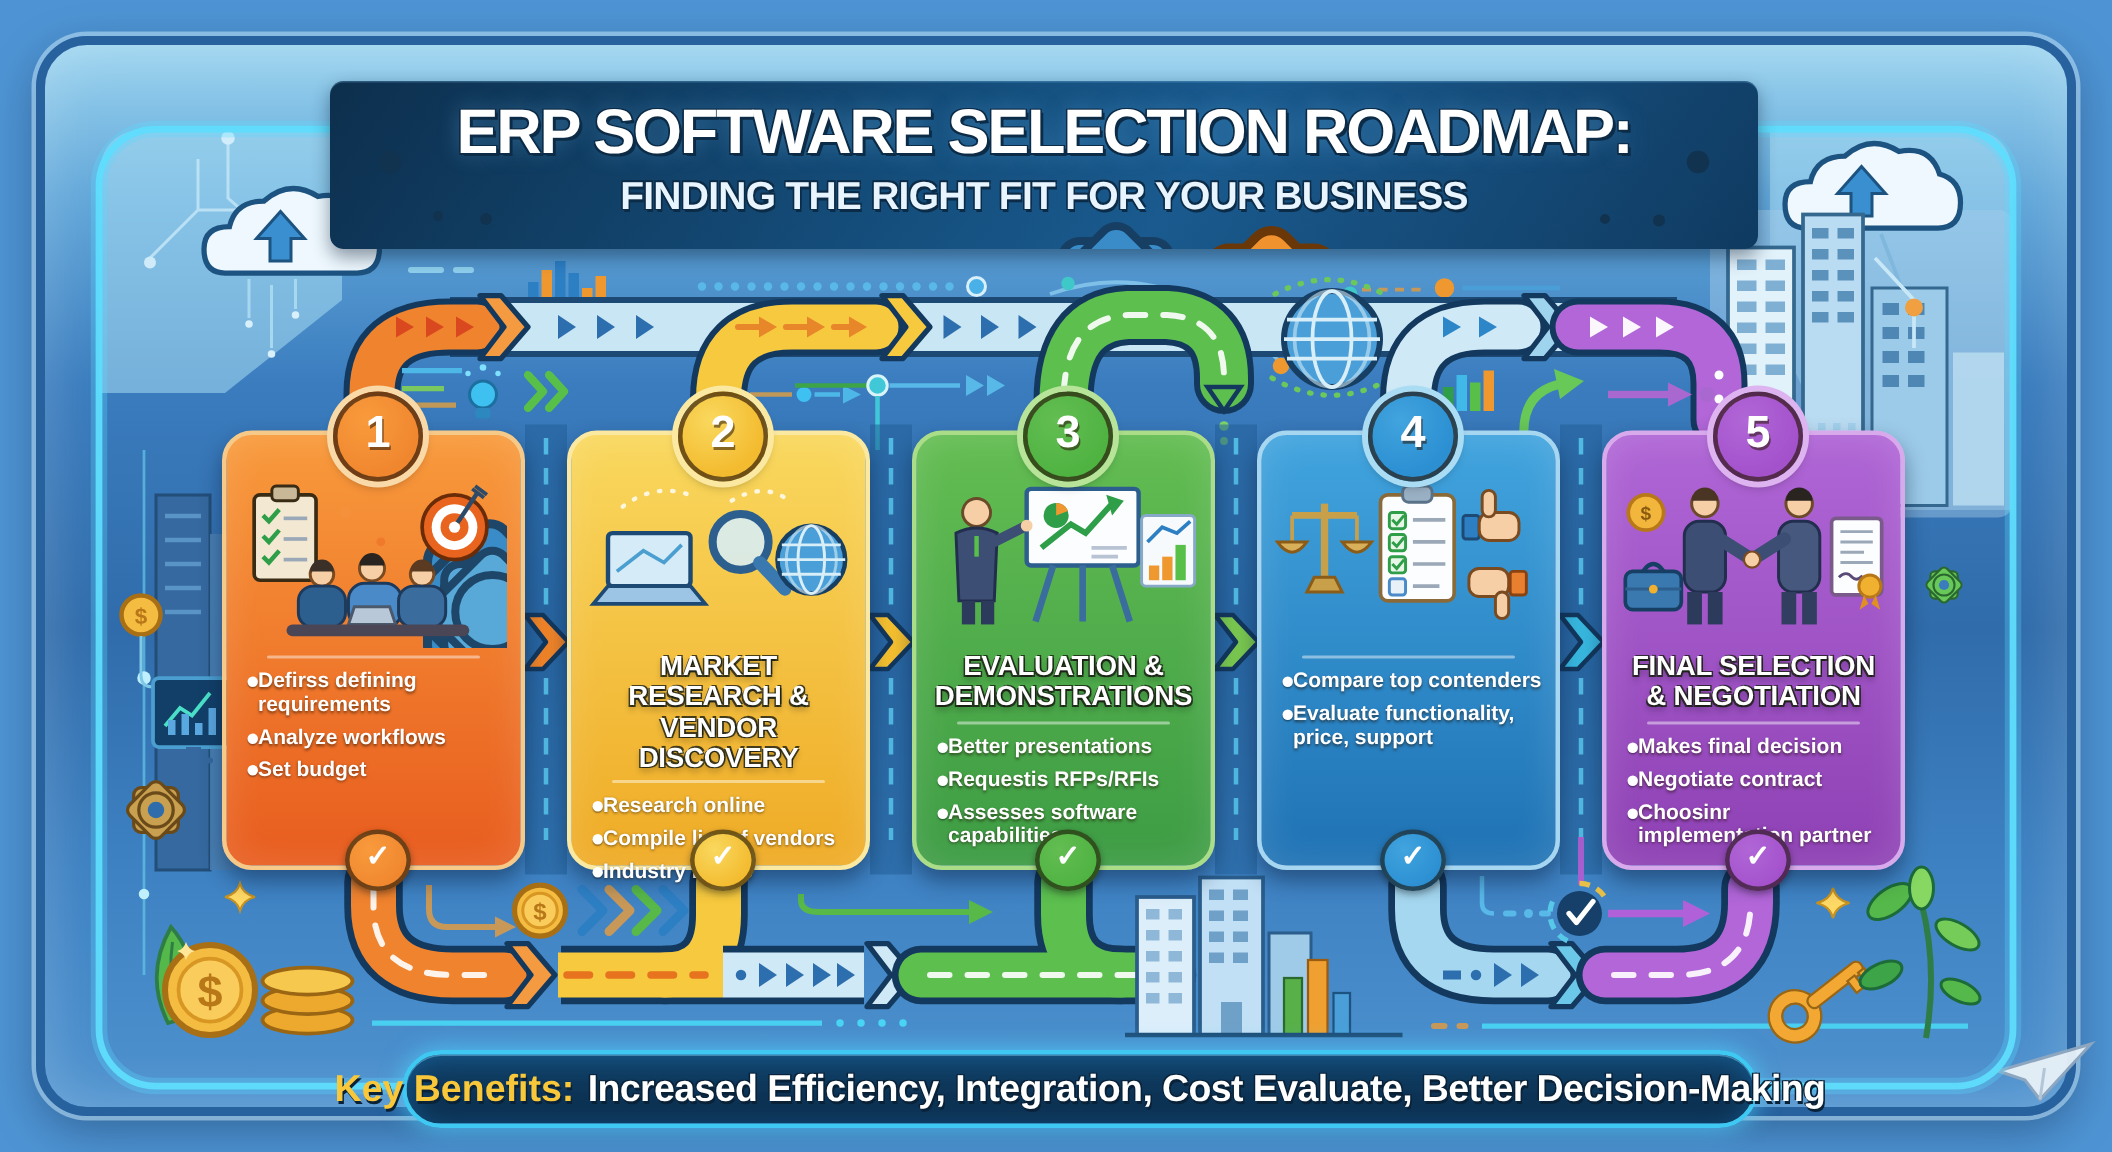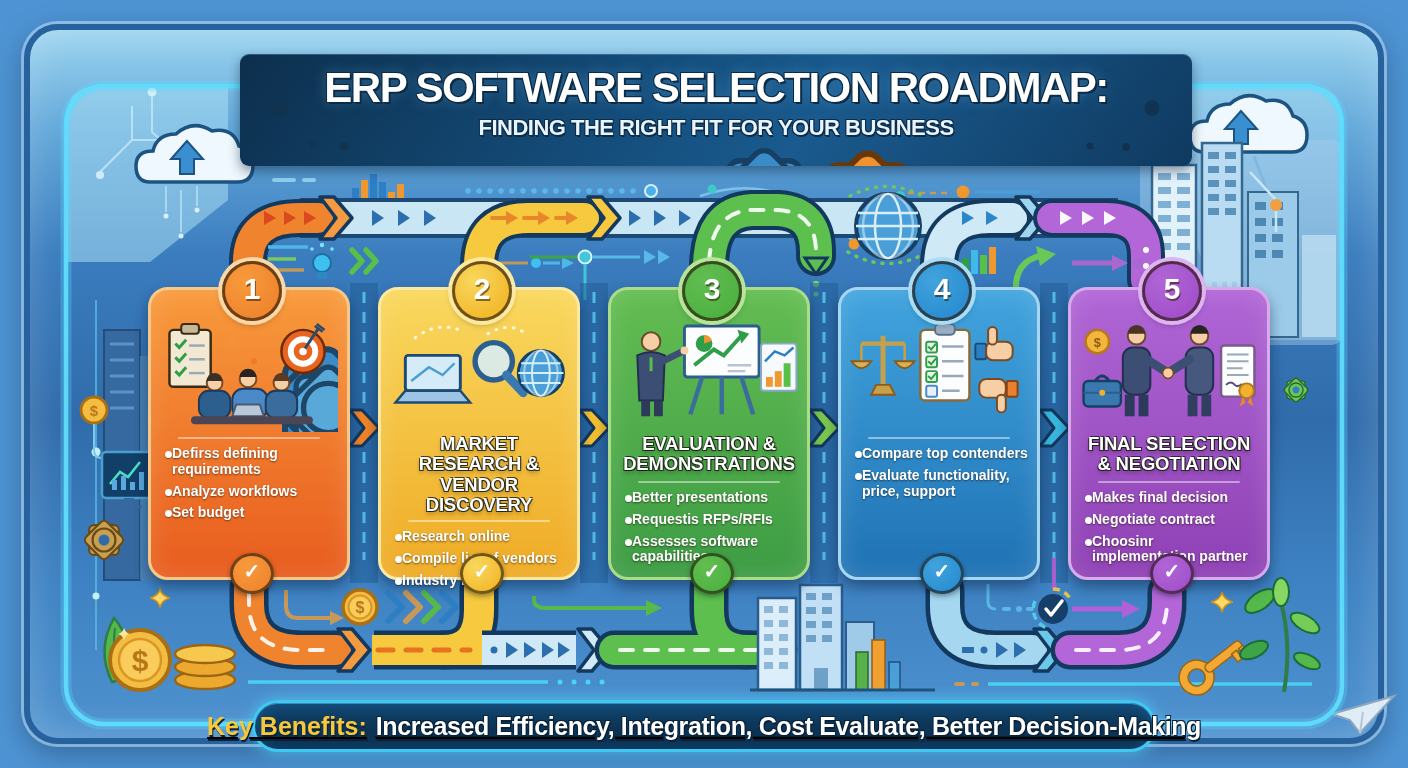--- a/index.html
+++ b/index.html
@@ -3,27 +3,27 @@
 <meta charset="utf-8">
 <style>
   html,body{margin:0;padding:0;background:#3c7cba;font-family:"Liberation Sans",sans-serif;}
   .stage{position:relative;width:1408px;height:768px;overflow:hidden;background:#4e94d4;}
   .frame{position:absolute;left:24px;top:24px;right:24px;bottom:24px;border-radius:34px;
     border:6px solid #27619e;
     background:linear-gradient(180deg,#9cd4ef 0%,#63a8da 14%,#3a7cbe 32%,#306cab 55%,#3e82c3 78%,#4e92cf 100%);
     box-shadow:inset 0 0 40px rgba(255,255,255,.22), 0 0 0 3px rgba(205,238,255,.5), 0 10px 30px rgba(0,20,50,.35);}
   svg.bg{position:absolute;left:0;top:0;width:1408px;height:768px;}
   
-  .banner{position:absolute;left:240px;top:54px;width:952px;height:112px;border-radius:9px;
+  .banner{position:absolute;left:220px;top:54px;width:952px;height:112px;border-radius:9px;
     background:linear-gradient(125deg,#0d2f4d 0%,#15507f 45%,#1a5a8e 60%,#0f3a60 100%);
     box-shadow:0 5px 12px rgba(8,28,52,.45), inset 0 1px 0 rgba(140,210,255,.25);
     text-align:center;color:#fff;}
   .banner .t1{margin-top:10px;font-size:42px;font-weight:bold;letter-spacing:-1.5px;
     text-shadow:2px 2px 0 #0c2b46,-1px -1px 0 #0c2b46,1px -1px 0 #0c2b46,-1px 1px 0 #0c2b46,0 0 14px rgba(120,200,255,.35);}
-  .banner .t2{margin-top:3px;font-size:22px;font-weight:bold;letter-spacing:-0.5px;color:#e8f4fe;
+  .banner .t2{margin-top:3px;font-size:26px;font-weight:bold;letter-spacing:-0.5px;color:#e8f4fe;
     text-shadow:1px 2px 0 #0c2b46,-1px -1px 0 #0c2b46,1px -1px 0 #0c2b46,-1px 1px 0 #0c2b46;}
   .banner svg{position:absolute;left:0;top:0;width:952px;height:112px;pointer-events:none;}
   
   .card{position:absolute;top:287px;width:202px;height:293px;border-radius:20px;border:3.5px solid var(--bd);
     background:linear-gradient(180deg,var(--g1),var(--g2));
     box-shadow:0 7px 14px rgba(8,26,56,.45), inset 0 0 26px rgba(255,255,255,.14);box-sizing:border-box;}
   .c1{left:148px;--g1:#f89a3c;--g2:#e85c1e;--bd:#f7c988;--bg1:#f0872f;--ring:#f9d9a8;}
   .c2{left:378px;--g1:#f9d85e;--g2:#efab26;--bd:#fbe9a2;--bg1:#f3bb2f;--ring:#fbe9a2;}
   .c3{left:608px;--g1:#63bd52;--g2:#3d9c44;--bd:#abdc88;--bg1:#4fb342;--ring:#b8e49a;}
   .c4{left:838px;--g1:#41a4de;--g2:#1f72b4;--bd:#a6d6f0;--bg1:#2b8fd2;--ring:#aadcf4;}
@@ -40,24 +40,24 @@
   .divider{width:72%;height:2px;margin:5px auto 7px;border-radius:2px;background:rgba(255,255,255,.45);}
   ul.bullets{margin:0;padding:0 8px 0 14px;list-style:none;}
   ul.bullets li{display:flex;gap:0;margin-bottom:6px;}
   ul.bullets .dot{flex:0 0 auto;width:7px;height:7px;margin-top:5px;border-radius:50%;background:#fff;box-shadow:0 1px 1px rgba(0,0,0,.4);}
   ul.bullets span.bt{font-size:14px;line-height:1.13;font-weight:bold;color:#fff;text-shadow:0 1px 2px rgba(30,15,0,.6);}
   .check{position:absolute;bottom:-17px;left:calc(50% - 19px);width:38px;height:35px;border-radius:50%;
     background:radial-gradient(circle at 35% 30%, var(--g1), var(--bg1) 75%);
     border:3px solid rgba(25,15,5,.6);color:#fff;font-size:20px;font-weight:bold;text-align:center;line-height:30px;
     box-shadow:0 2px 5px rgba(0,0,0,.35);}
   
-  .benefits{position:absolute;left:252px;top:700px;width:904px;height:52px;border-radius:27px;
+  .benefits{position:absolute;left:268px;top:700px;width:904px;height:52px;border-radius:27px;
     background:linear-gradient(180deg,#11436b,#0a2946);border:3px solid #3fc8f2;box-sizing:border-box;
     box-shadow:0 0 16px rgba(80,215,255,.75), inset 0 1px 0 rgba(140,225,255,.4), inset 0 0 18px rgba(30,120,190,.5);
-    display:flex;align-items:center;justify-content:center;gap:9px;white-space:nowrap;text-decoration:underline;}
+    display:flex;align-items:center;justify-content:center;gap:9px;white-space:nowrap;}
   .benefits .lbl{color:#f8c83a;font-size:25px;font-weight:bold;text-shadow:1px 2px 0 #0a2238;}
   .benefits .txt{color:#fff;font-size:25px;font-weight:bold;letter-spacing:-0.4px;
     text-shadow:1px 2px 0 #0a2238,-1px -1px 0 #0a2238,1px -1px 0 #0a2238;}
 </style>
 </head>
 <body>
 
 <div class="stage">
   <div class="frame"></div>
 

